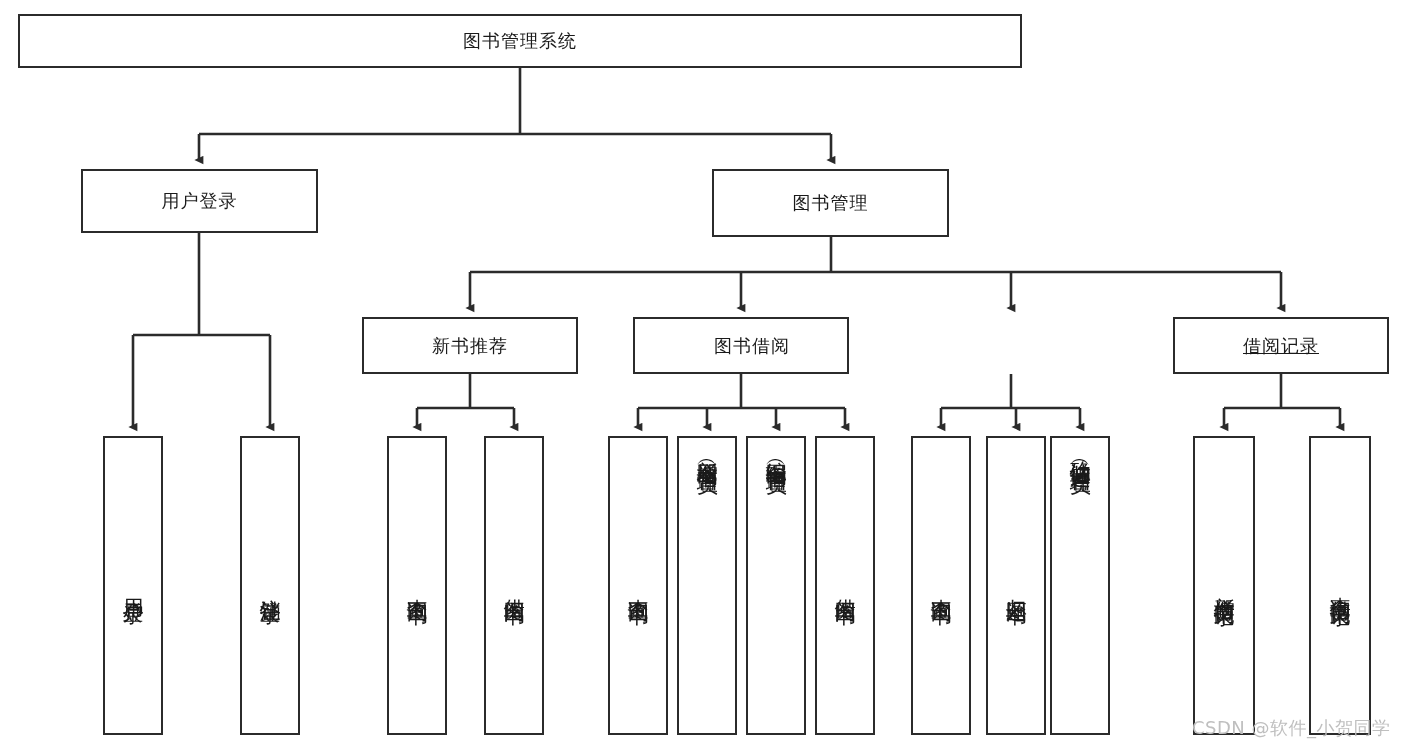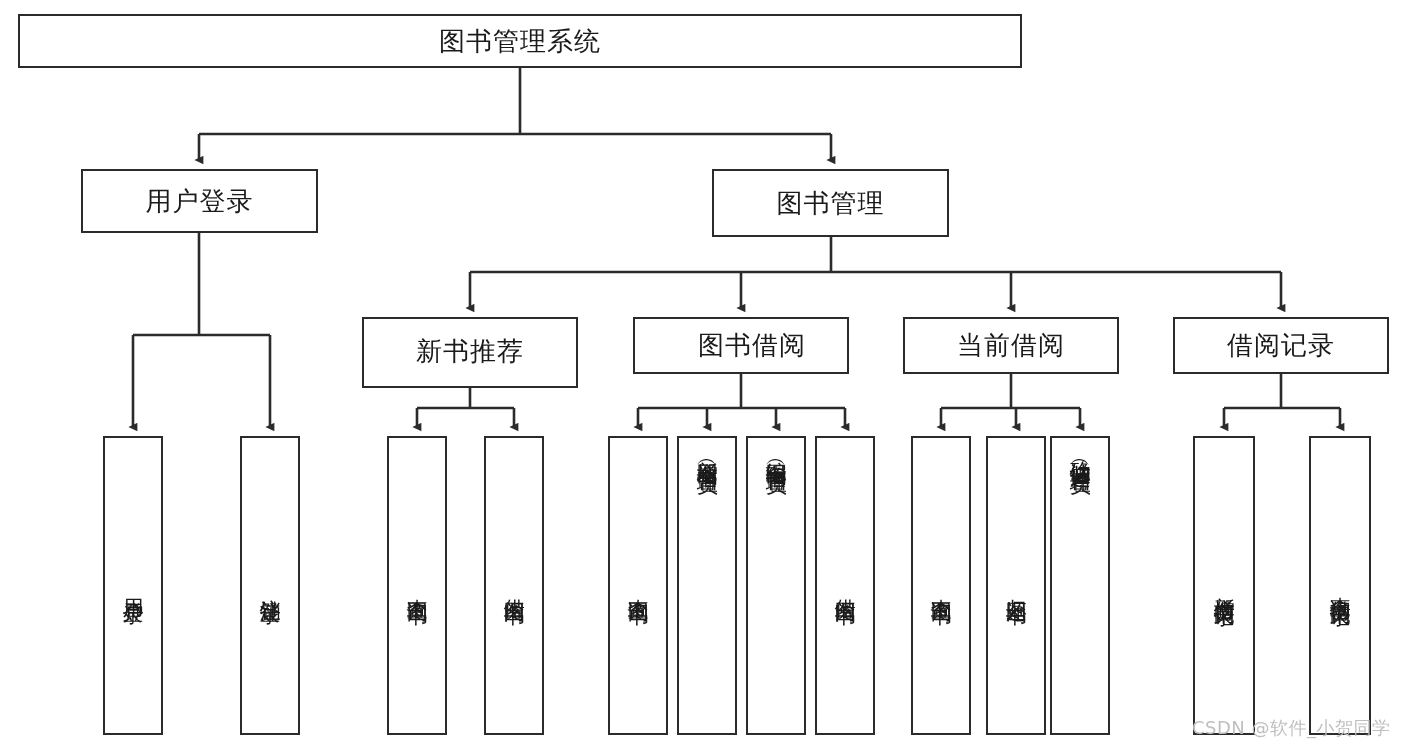--- a/index.html
+++ b/index.html
@@ -29,21 +29,21 @@
     box-sizing: border-box;
     border: 2px solid #2b2b2b;
     background: #ffffff;
     display: flex;
     align-items: center;
     justify-content: center;
     color: #1a1a1a;
   }
   .node.horiz .label {
     writing-mode: horizontal-tb;
-    font-size: 26px;
+    font-size: 18px;
     letter-spacing: 1px;
     line-height: 1.1;
     white-space: nowrap;
   }
   .node.vert {
     align-items: flex-start;
     justify-content: center;
     padding-top: 6px;
   }
   .node.vert .label {
@@ -125,30 +125,27 @@
     <span class="label">图书管理系统</span>
   </div>
 
   <div class="node horiz" style="left:81px; top:169px; width:237px; height:64px;">
     <span class="label">用户登录</span>
   </div>
   <div class="node horiz" style="left:712px; top:169px; width:237px; height:68px;">
     <span class="label">图书管理</span>
   </div>
 
-  <div class="node horiz" style="left:362px; top:317px; width:216px; height:71px;font-family:Liberation Serif, serif;">
+  <div class="node horiz" style="left:362px; top:317px; width:216px; height:57px;">
     <span class="label">新书推荐</span>
   </div>
   <div class="node horiz" style="left:633px; top:317px; width:216px; height:57px;padding-left:22px;">
     <span class="label">图书借阅</span>
   </div>
-  <div class="node horiz" style="left:903px; top:317px; width:216px; height:57px;">
-    <span class="label">当前借阅</span>
-  </div>
-  <div class="node horiz" style="left:1173px; top:317px; width:216px; height:57px;">
+  <div class="node horiz" style="left:1173px; top:317px; width:216px; height:57px;text-decoration:underline;">
     <span class="label">借阅记录</span>
   </div>
 
   <div class="node vert mid" style="left:103px; top:436px; width:60px; height:299px;">
     <span class="label">用户登录</span>
   </div>
   <div class="node vert mid" style="left:240px; top:436px; width:60px; height:299px;">
     <span class="label">注销登录</span>
   </div>
 

